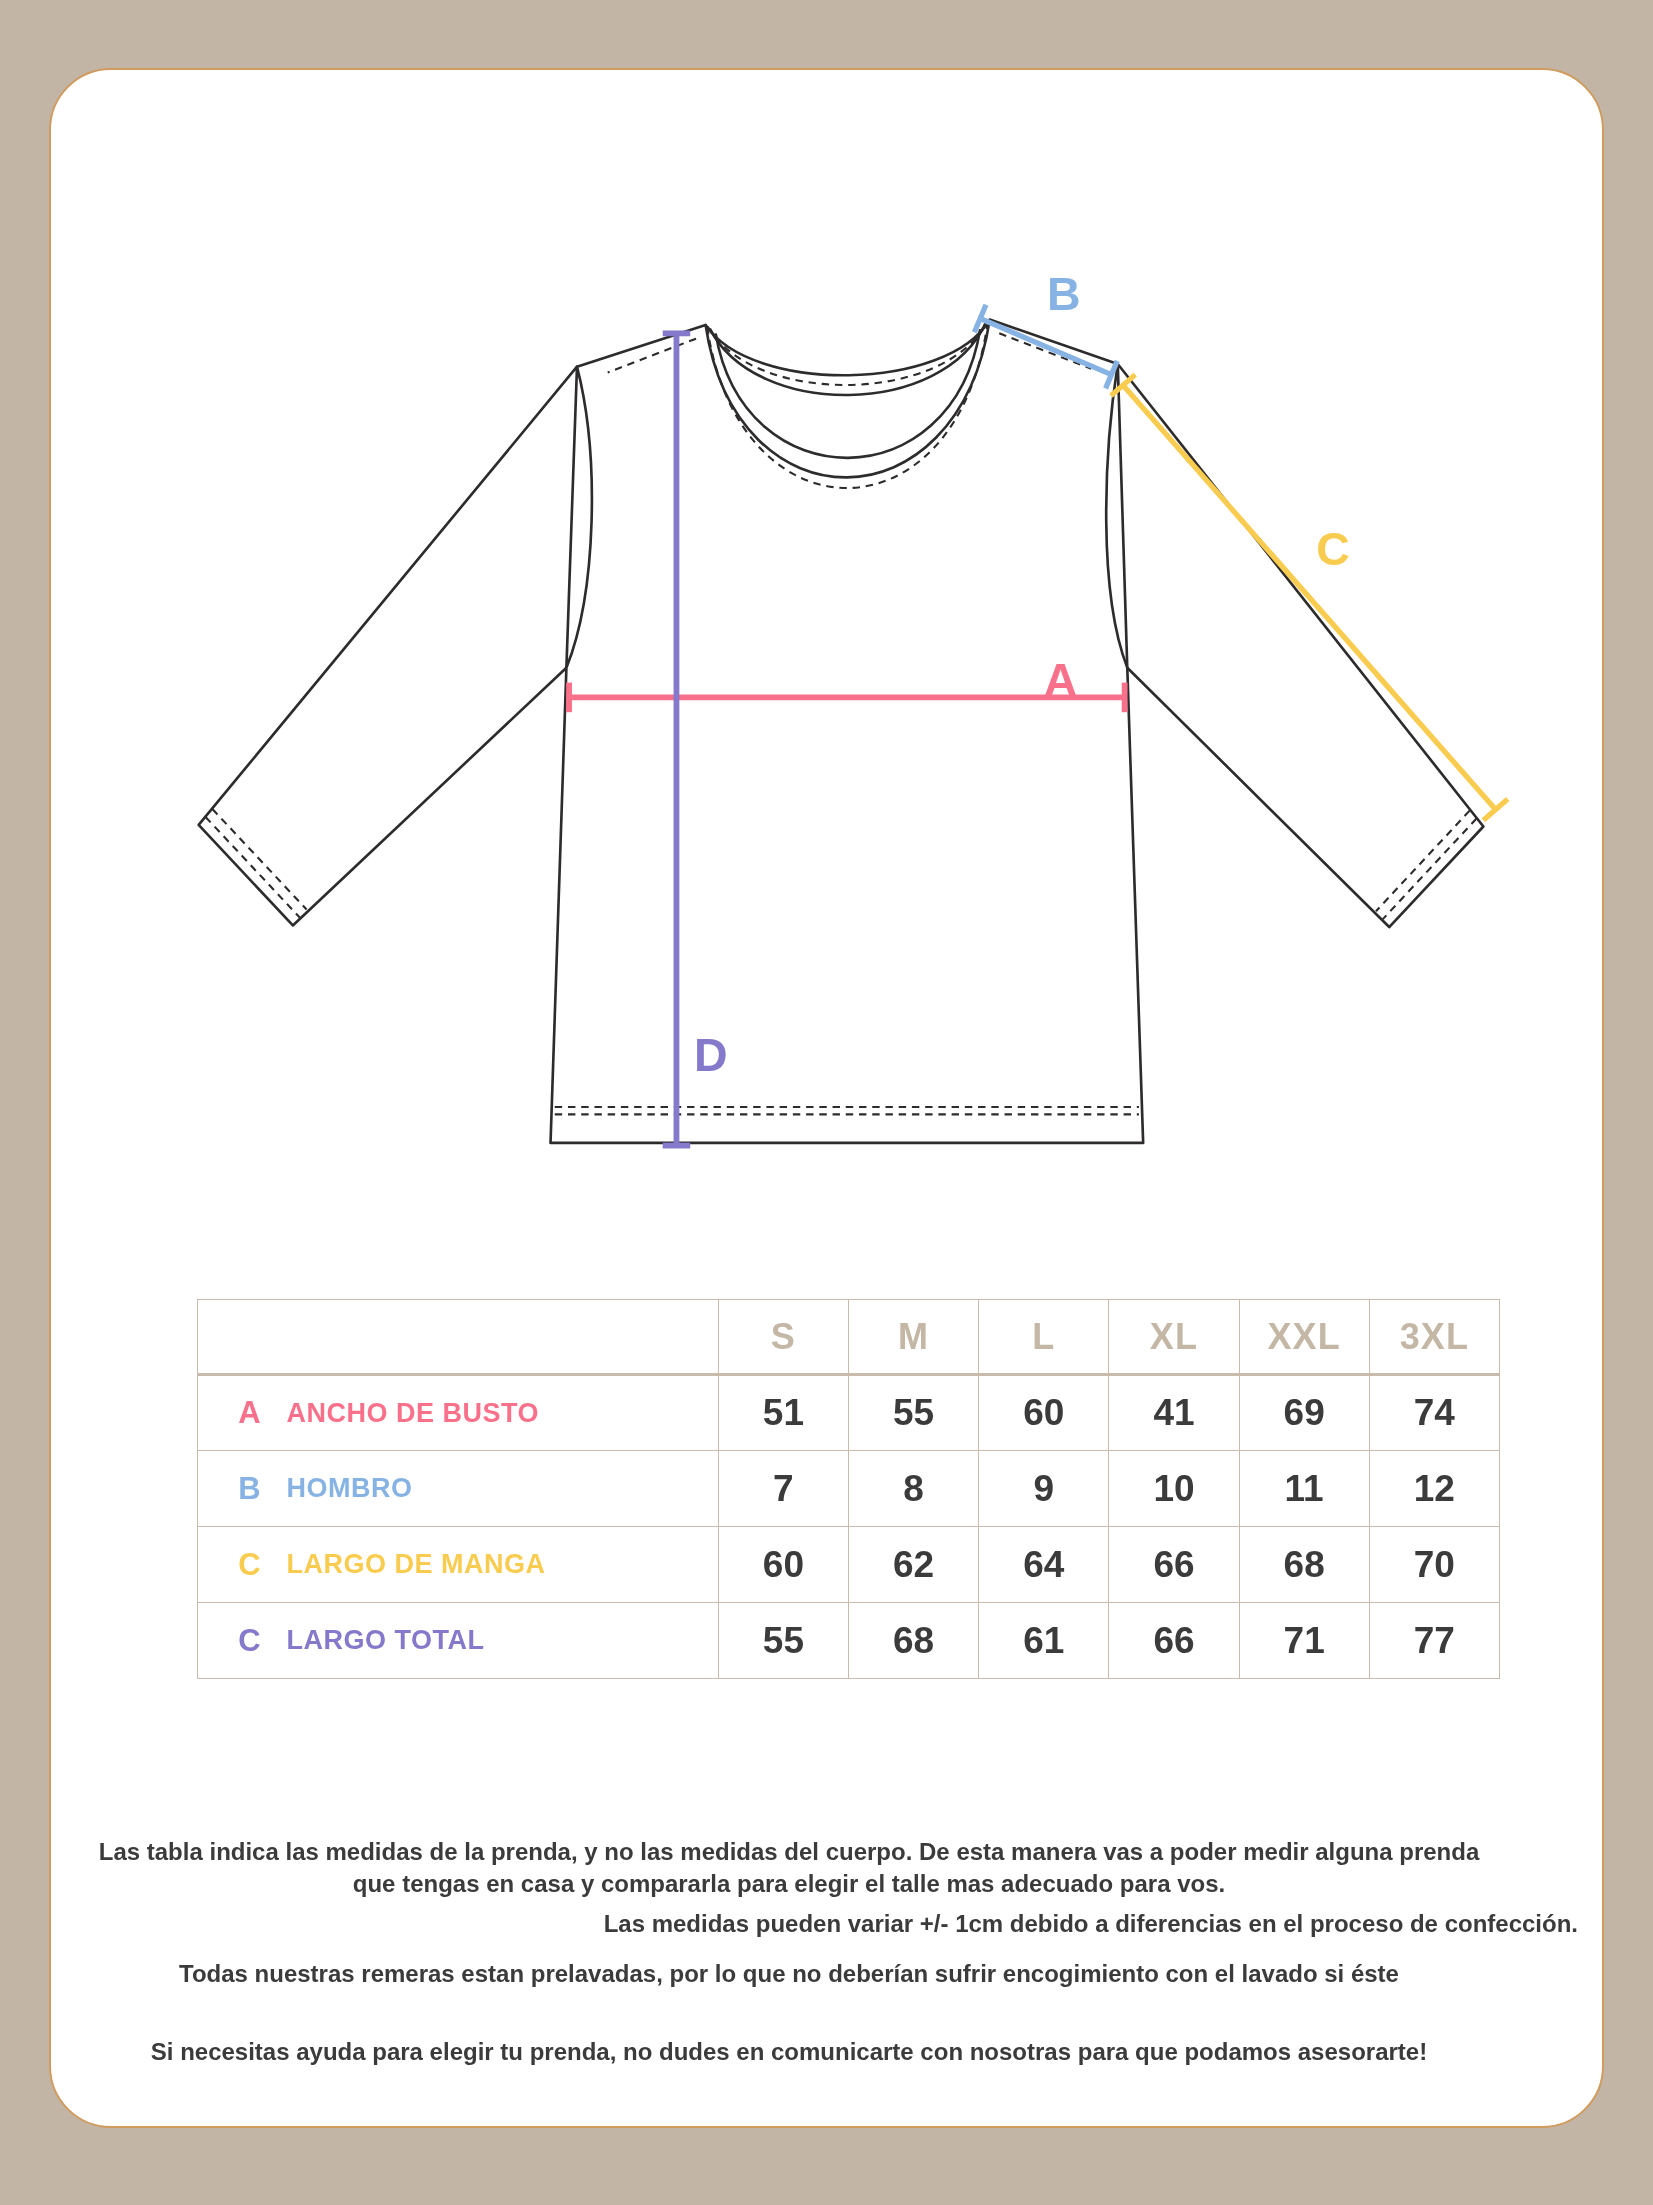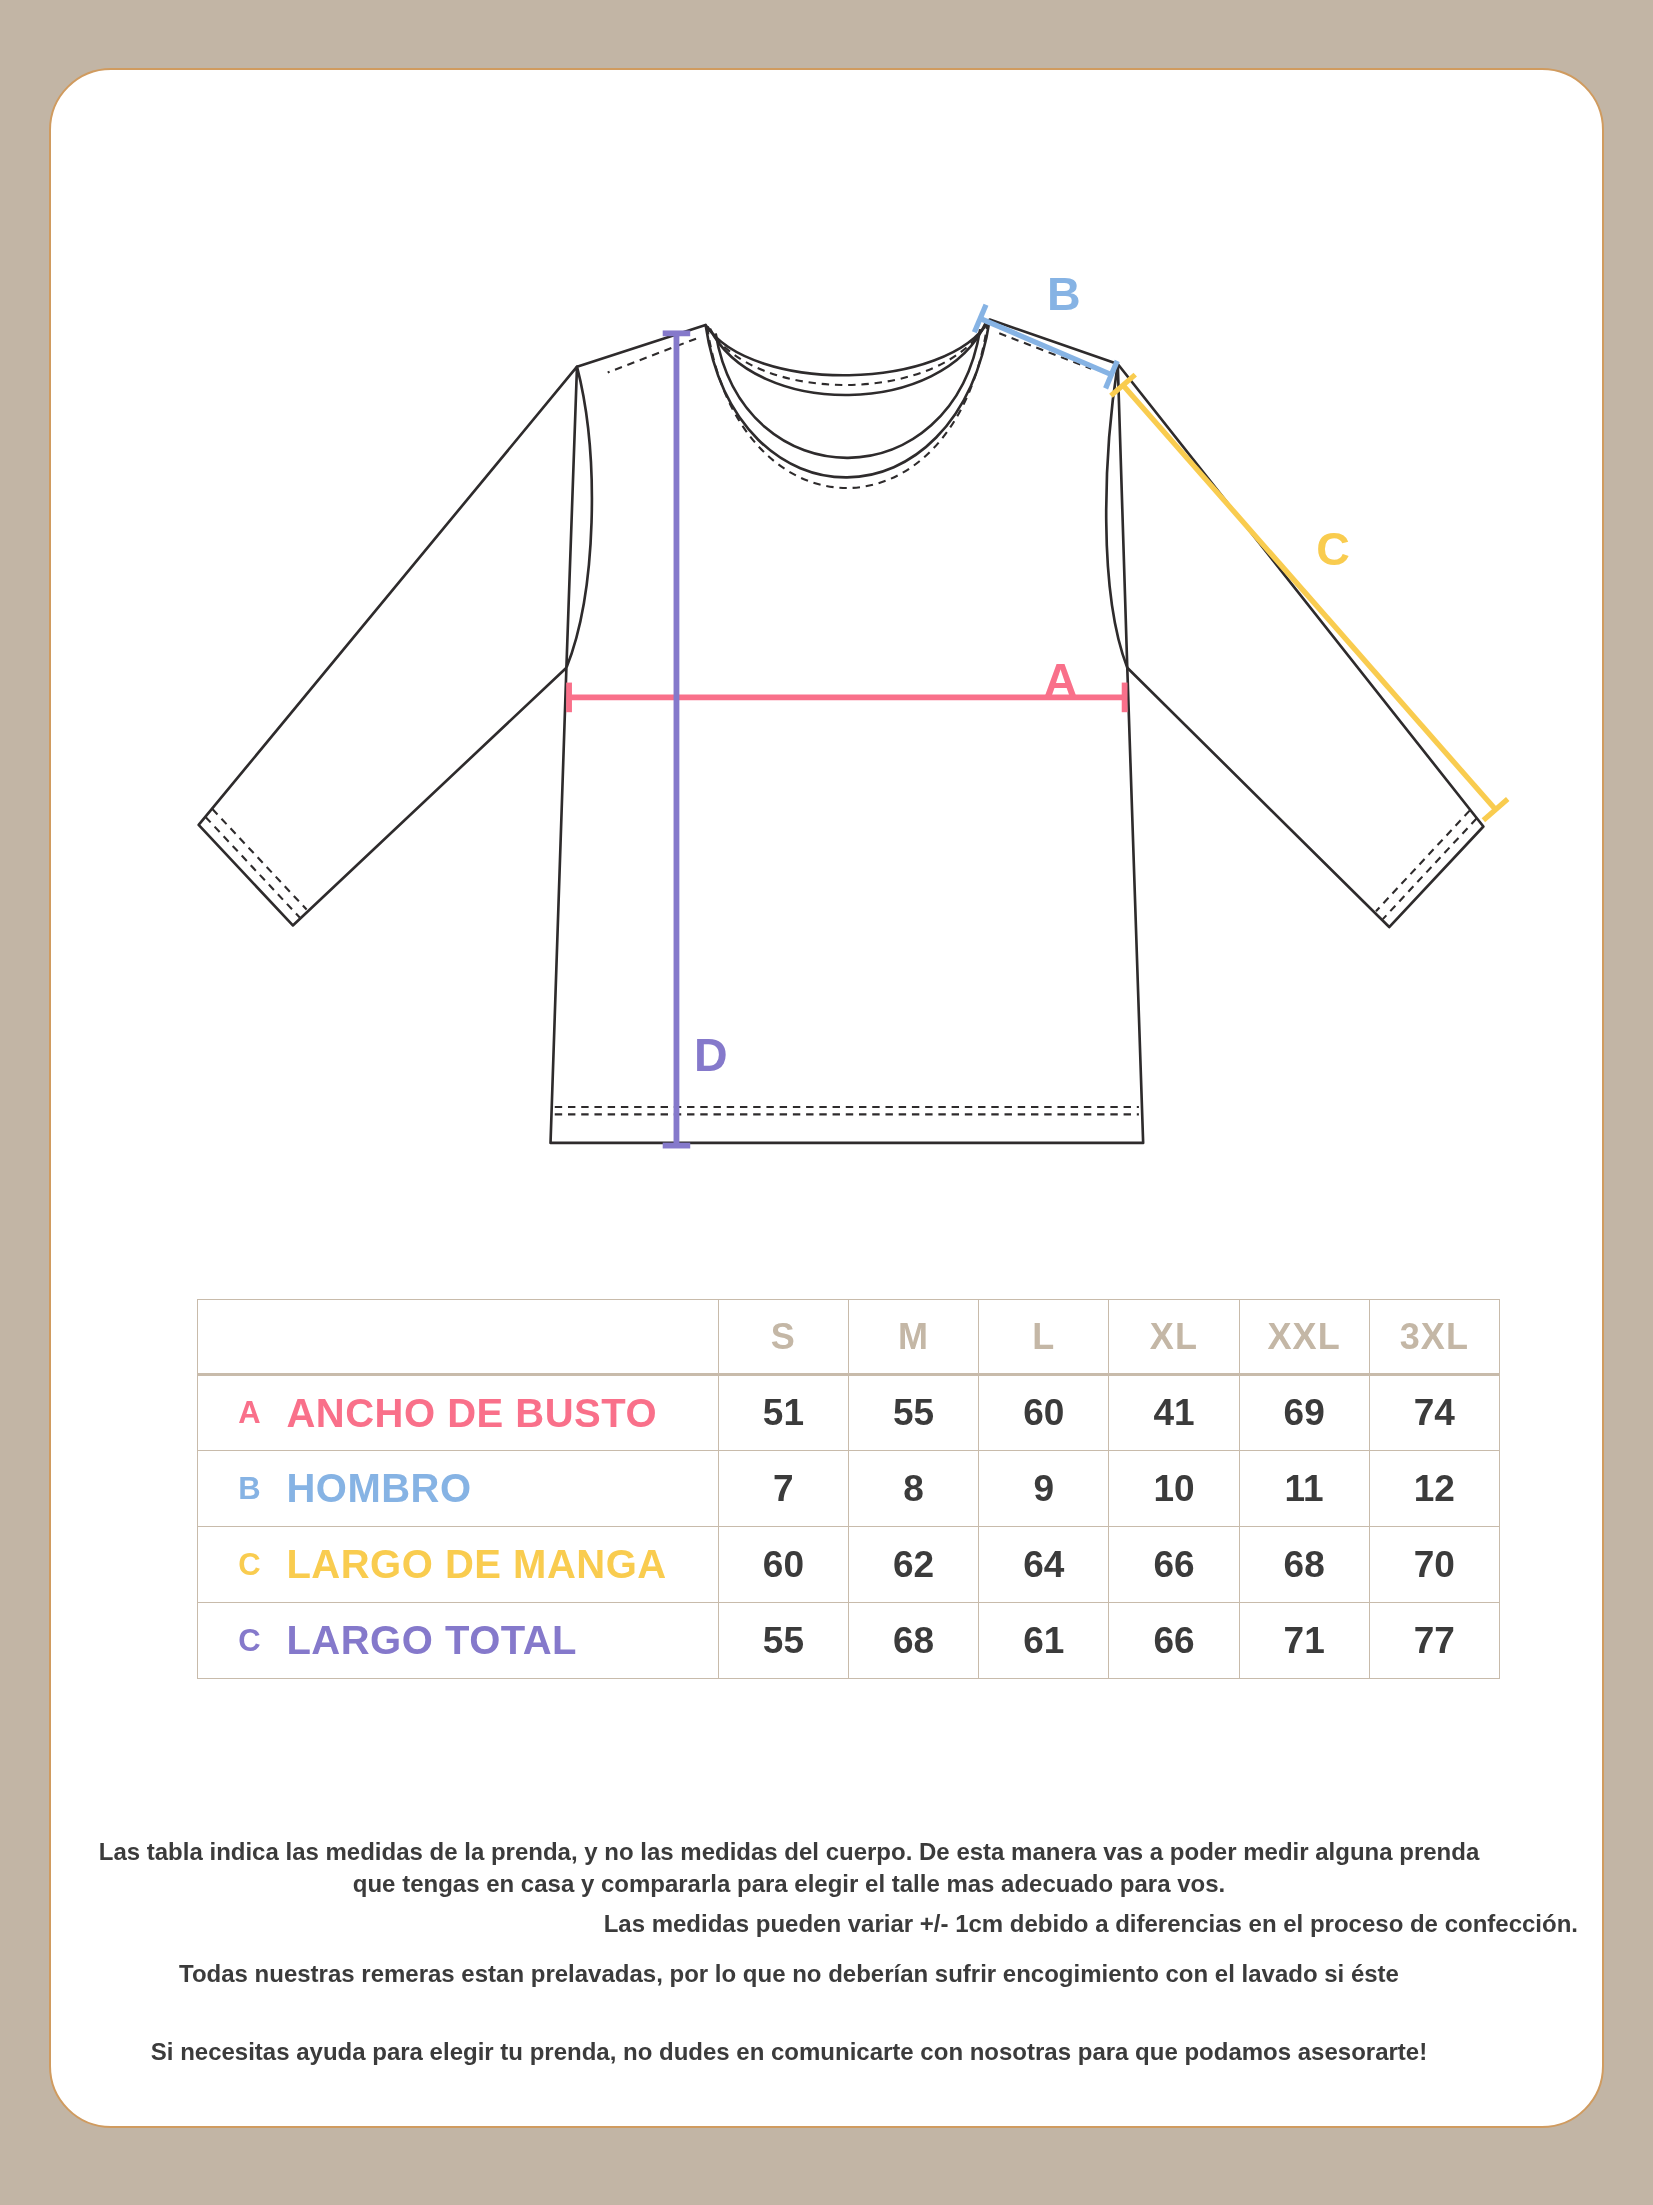--- a/index.html
+++ b/index.html
@@ -57,21 +57,21 @@
   }
   .measure-wrap{
     display:flex;align-items:center;
     padding-left:22px;
   }
   .row-letter{
     display:inline-block;width:59px;
     font-size:31px;font-weight:bold;text-align:center;
   }
   .row-label{
-    font-size:40px;font-weight:bold;
+    font-size:27px;font-weight:bold;
     letter-spacing:0.5px;
     margin-left:7.4px;
     white-space:nowrap;
   }
   
   .footer-para{
     position:absolute;left:0;width:1578px;
     text-align:center;
     color:var(--c-ink,#3B3B3B);
     font-size:24px;font-weight:bold;

